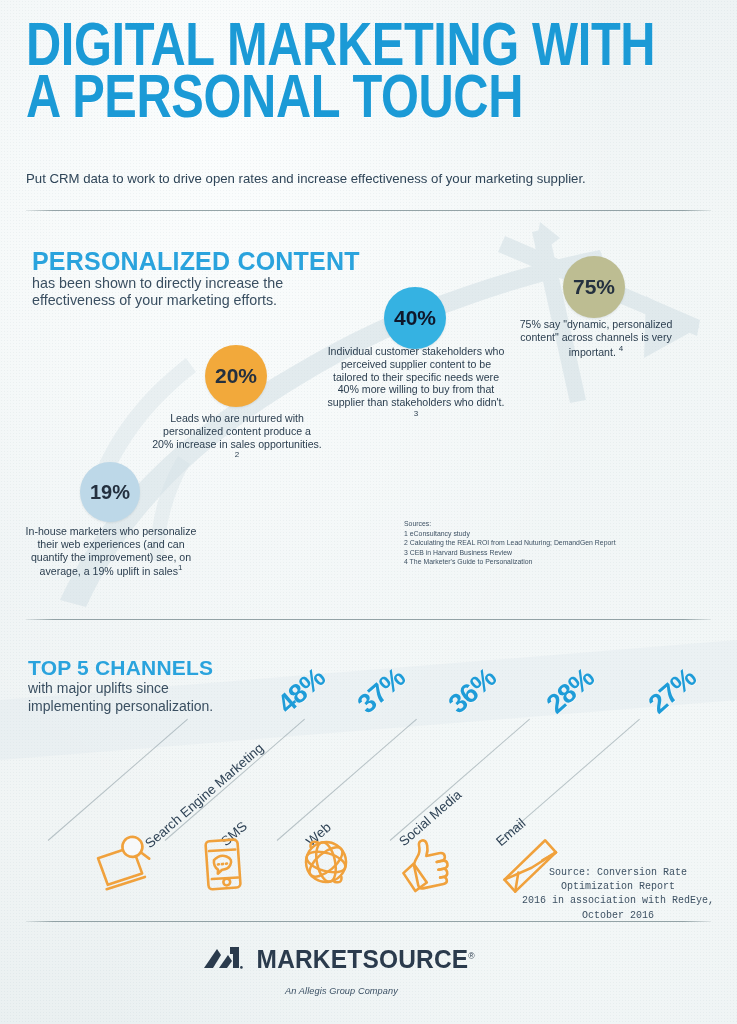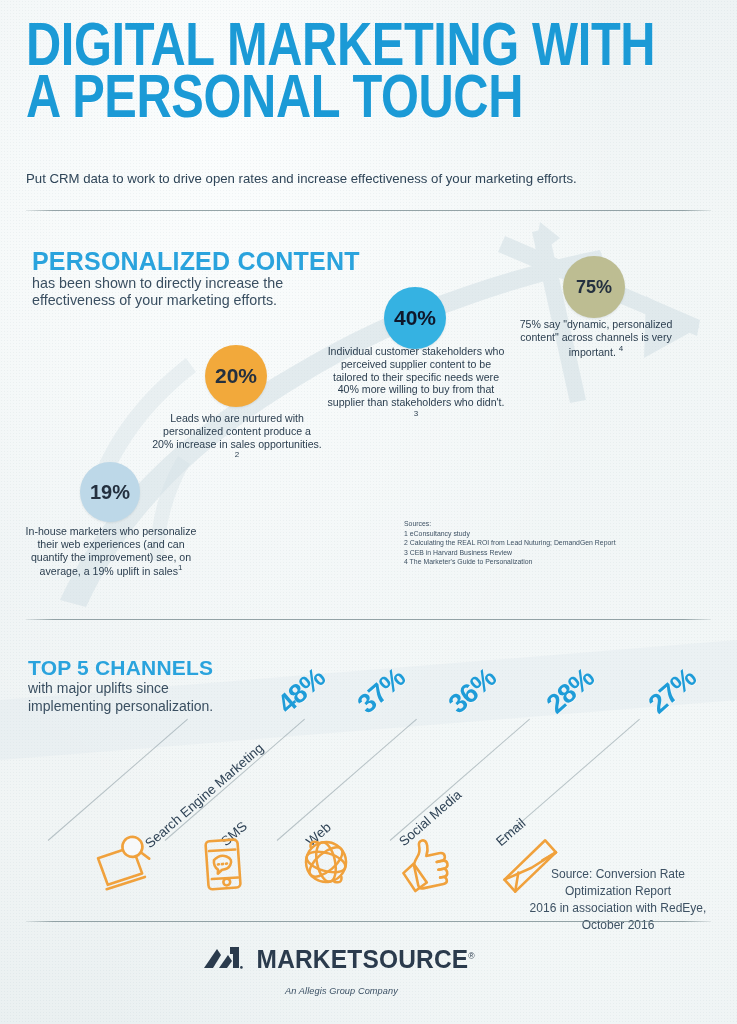--- a/index.html
+++ b/index.html
@@ -81,21 +81,21 @@
 
   #stat20 .bubble{left:205px;top:345px;width:62px;height:62px;background:#f2a93b;font-size:21px;}
   #stat20 .cap{left:152px;top:412px;width:170px;}
 
   #stat19 .bubble{left:80px;top:462px;width:60px;height:60px;background:#bdd8e8;font-size:20px;}
   #stat19 .cap{left:25px;top:525px;width:172px;}
 
   #stat40 .bubble{left:384px;top:287px;width:62px;height:62px;background:#35b2e2;font-size:21px;color:#0f172a;}
   #stat40 .cap{left:326px;top:345px;width:180px;}
 
-  #stat75 .bubble{left:563px;top:256px;width:62px;height:62px;background:#bdbd92;font-size:18px;}
+  #stat75 .bubble{left:563px;top:256px;width:62px;height:62px;background:#bdbd92;font-size:21px;}
   #stat75 .cap{left:513px;top:318px;width:166px;}
 
   
   .sources{position:absolute;left:404px;top:519px;color:#3d5163;font-size:6.9px;line-height:1.38;}
   .sources .lbl{display:block;}
 
   
   .chart{position:absolute;left:0;top:640px;width:737px;height:275px;}
   .ch-line{
     position:absolute;height:1px;background:rgba(110,130,140,.45);
@@ -109,21 +109,21 @@
     position:absolute;white-space:nowrap;color:#1e9cd8;
     font-weight:bold;font-size:27px;letter-spacing:-.5px;
     transform-origin:left bottom;transform:rotate(-41deg);
     text-shadow:0 1px 0 rgba(255,255,255,.5);
   }
   .ch-icon{position:absolute;transform:rotate(-12deg);}
   .ch-icon svg{display:block;}
 
   .chart-source{
     position:absolute;left:518px;top:866px;width:200px;text-align:center;
-    color:#3d5163;font-size:12px;line-height:1.42;
+    color:#3d5163;font-size:10px;line-height:1.42;font-family:Liberation Mono, monospace;
   }
 
   
   .footer{position:absolute;left:0;top:944px;width:683px;text-align:center;}
   .logo-row{display:flex;align-items:center;justify-content:center;gap:9px;}
   .logo-word{
     color:#2b3b4d;font-weight:bold;font-size:25.5px;letter-spacing:.2px;
     transform:scaleX(.96);transform-origin:center;
   }
   .logo-word sup{font-size:9px;vertical-align:super;font-weight:normal;}
@@ -149,21 +149,21 @@
     <g opacity="0.30" fill="#dbe6ea">
       <path d="M0 700 L 737 640 L 737 700 L 0 760 Z"></path>
     </g>
   </svg>
 
   <div class="hero">
     <div class="hero-title">
       <span class="l1">DIGITAL MARKETING WITH</span>
       <span class="l2">A PERSONAL TOUCH</span>
     </div>
-    <div class="hero-sub">Put CRM data to work to drive open rates and increase effectiveness of your marketing efforts.</div>
+    <div class="hero-sub">Put CRM data to work to drive open rates and increase effectiveness of your marketing supplier.</div>
   </div>
 
   <div class="rule r1"></div>
 
   <div class="sec-head" id="sec-personalized">
     <div class="h">PERSONALIZED CONTENT</div>
     <div class="sub">has been shown to directly increase the</div>
     <div class="sub" style="margin-top:0">effectiveness of your marketing efforts.</div>
   </div>
 

